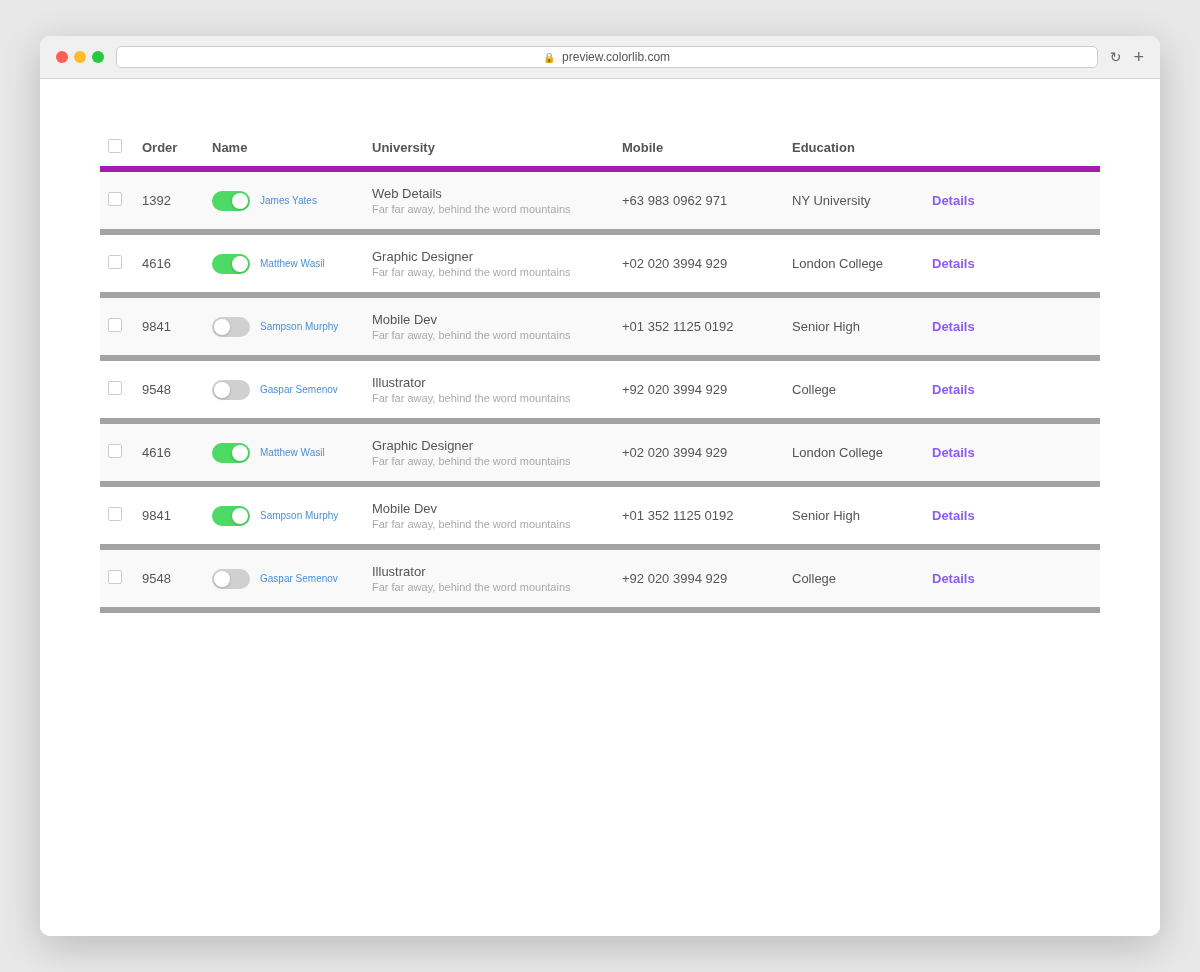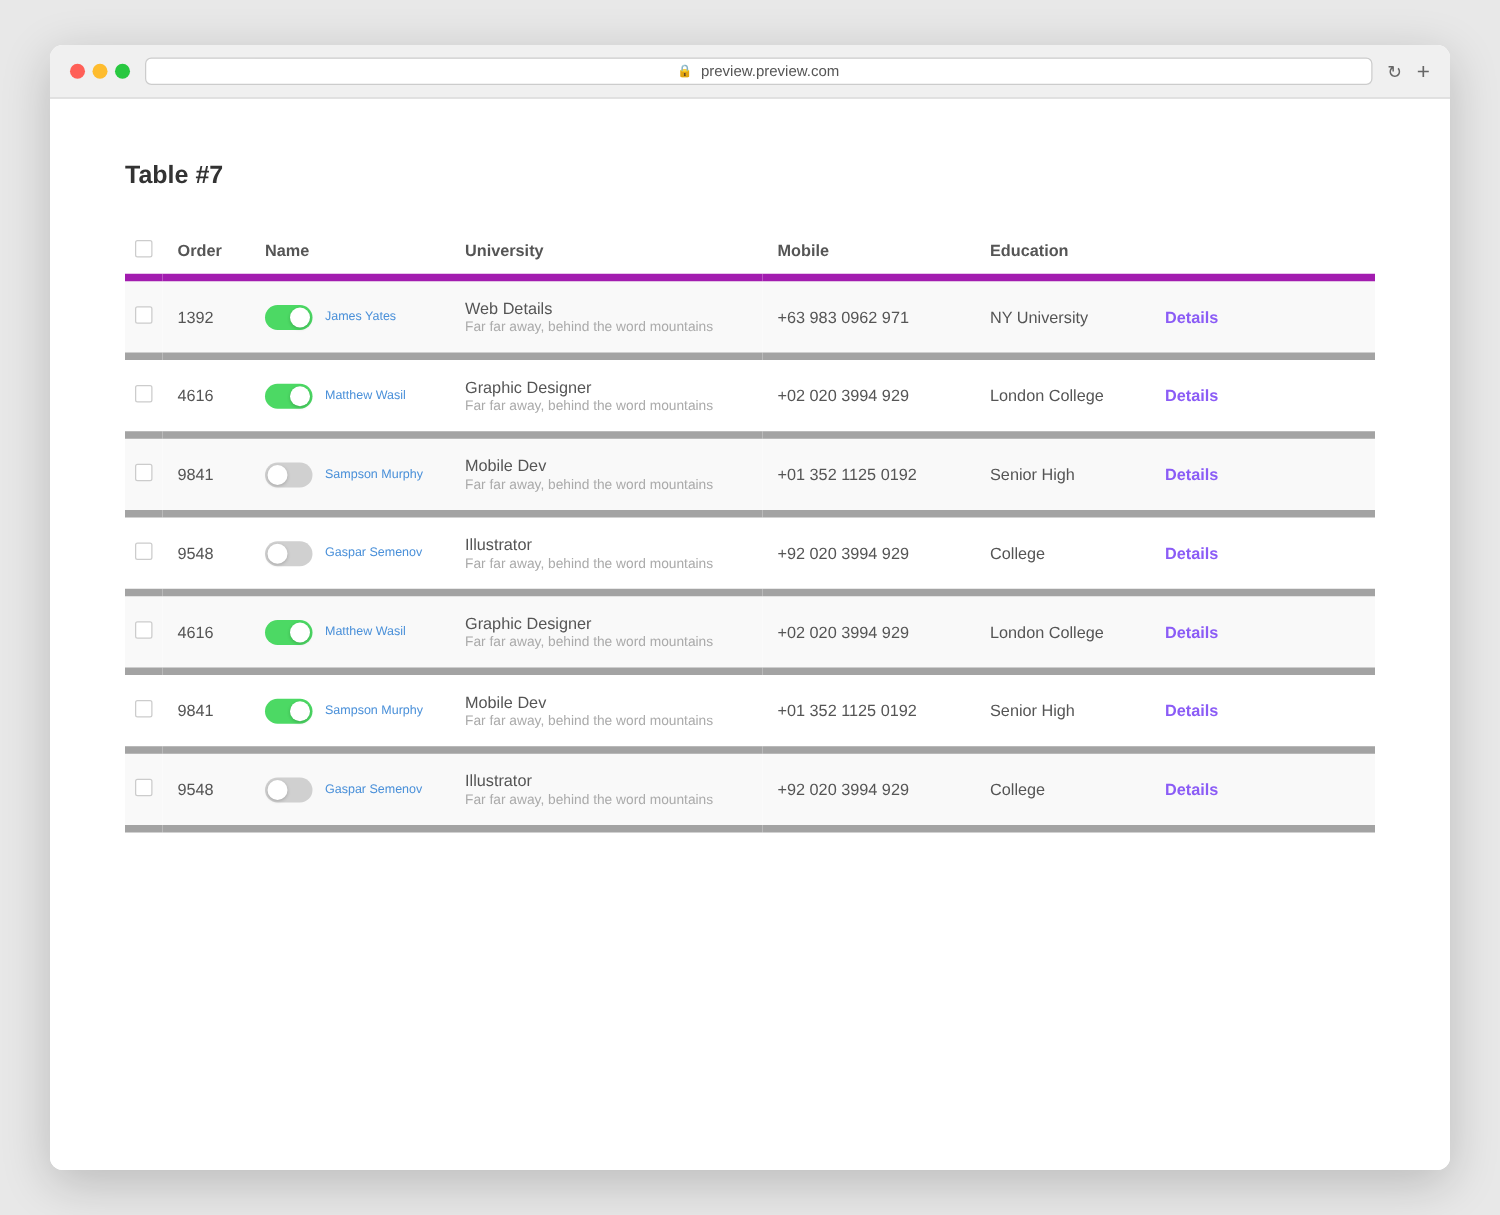--- a/index.html
+++ b/index.html
@@ -248,28 +248,27 @@
 <div class="browser-window">
 
   <div class="browser-toolbar">
     <div class="traffic-lights">
       <div class="traffic-light tl-red"></div>
       <div class="traffic-light tl-yellow"></div>
       <div class="traffic-light tl-green"></div>
     </div>
     <div class="address-bar">
       <span class="lock-icon">🔒</span>
-      <span>preview.preview.com</span>
+      <span>preview.colorlib.com</span>
     </div>
     <div class="reload-btn">↻</div>
     <div class="new-tab-btn">+</div>
   </div>
 
   <div class="browser-content">
-    <div class="table-title">Table #7</div>
 
     <table class="data-table">
       <thead>
         <tr>
           <th class="col-checkbox">
             <div class="custom-checkbox"></div>
           </th>
           <th class="col-order">Order</th>
           <th class="col-name">Name</th>
           <th class="col-occupation">University</th>

